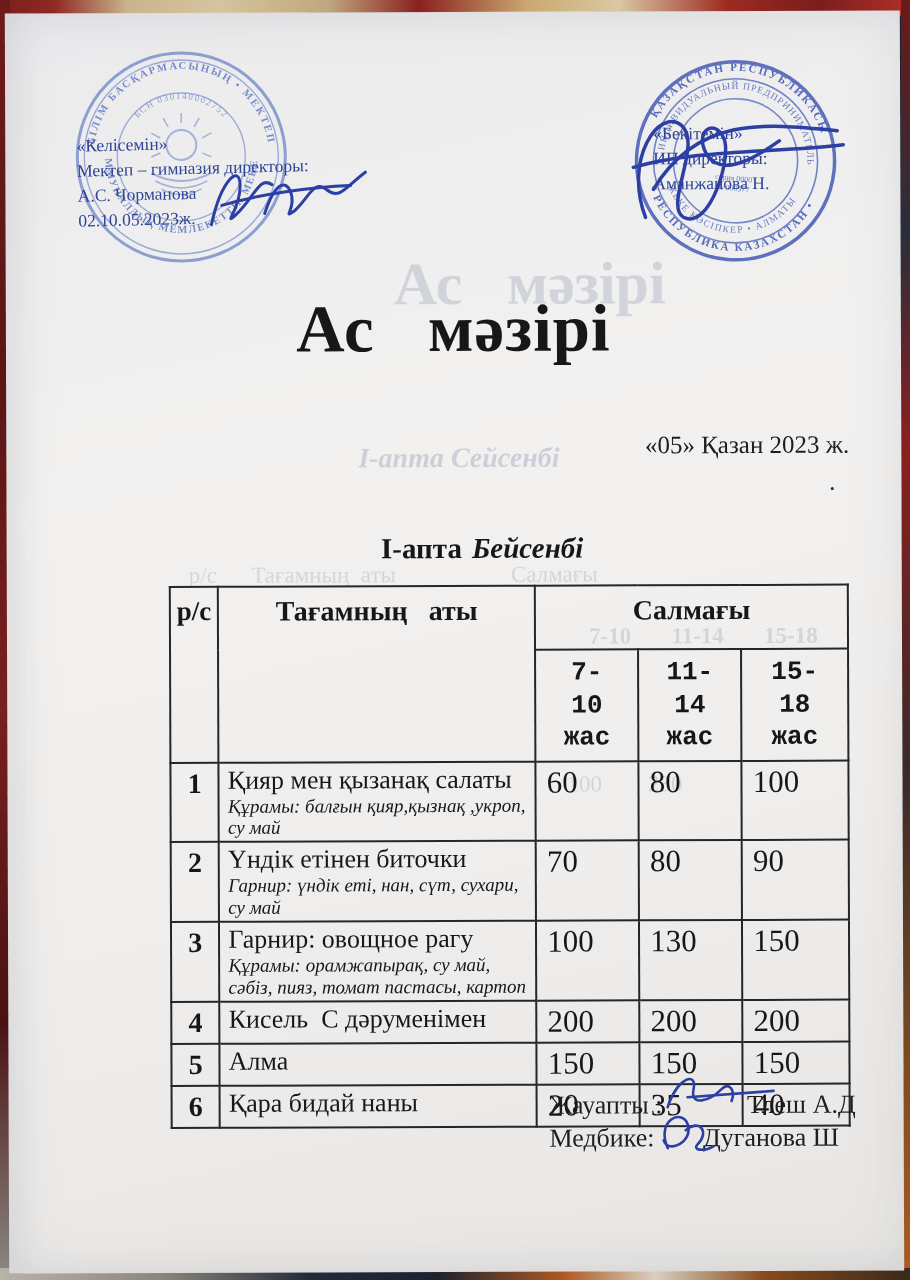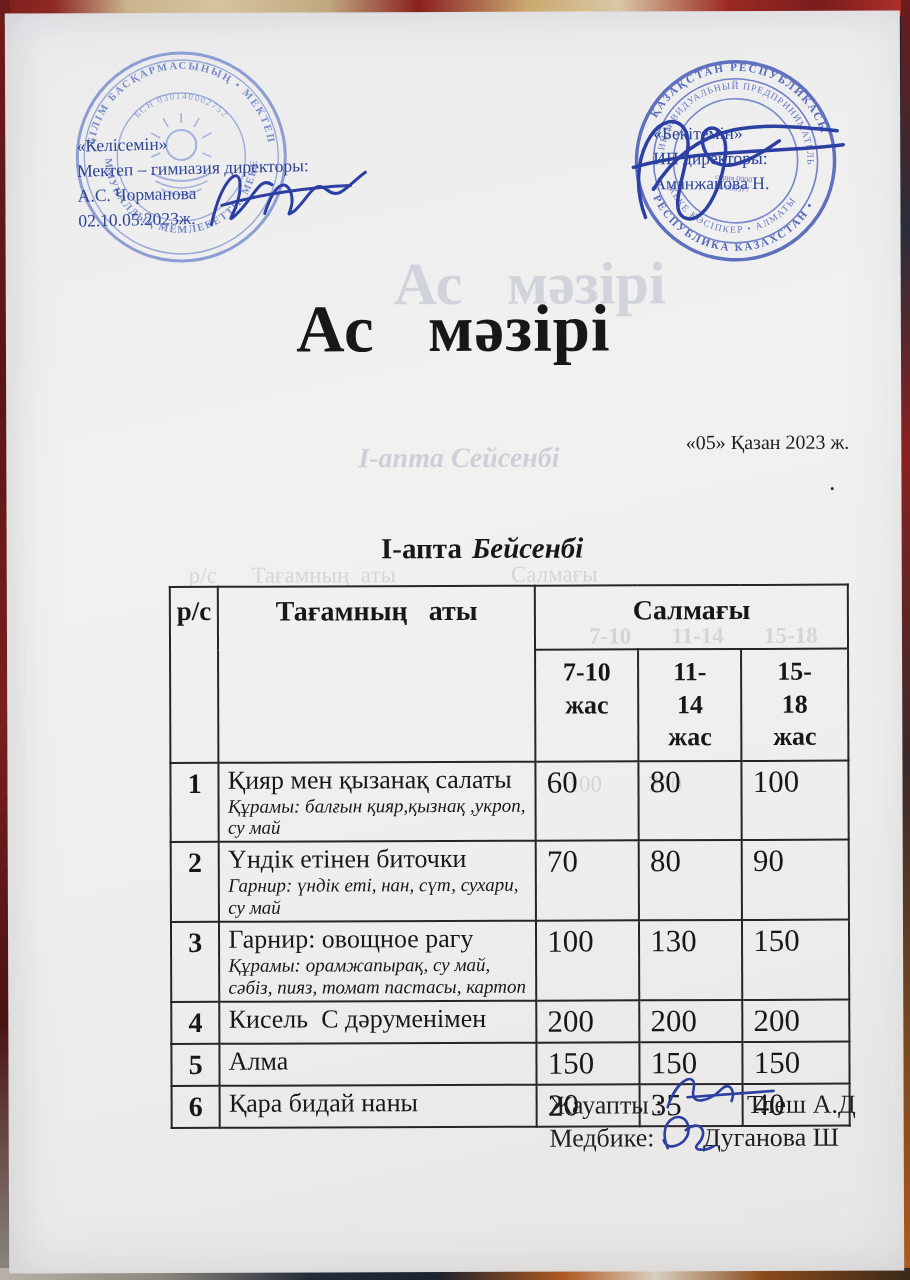--- a/index.html
+++ b/index.html
@@ -21,34 +21,34 @@
     transform:rotate(-0.2deg);}
   .abs{position:absolute;}
   
   .ghost{color:rgba(130,140,168,0.28);white-space:pre;z-index:1;}
   .ghost-title{font-size:60px;font-weight:bold;}
   .ghost-week{font-size:28px;font-weight:bold;font-style:italic;color:rgba(130,140,168,0.33);}
   .ghost-small{font-size:23px;color:rgba(130,140,168,0.26);}
   
   .title-row{left:0;right:0;top:278px;text-align:center;z-index:2;}
   .doc-title{font-size:67px;font-weight:bold;color:#17171a;white-space:pre;letter-spacing:1px;}
-  .date-line{right:52px;top:420px;font-size:20px;color:#1d1d22;z-index:2;}
+  .date-line{right:52px;top:420px;font-size:25px;color:#1d1d22;z-index:2;}
   .date-dot{right:66px;top:456px;font-size:26px;color:#2a2a30;z-index:2;}
   .subtitle-row{left:0;right:0;top:520px;text-align:center;z-index:2;transform:translateX(28px);}
   .subtitle{font-size:29px;font-weight:bold;color:#17171a;}
   .subtitle .day{font-style:italic;margin-left:10px;}
   
   table.menu{position:absolute;left:162px;top:573px;width:680px;border-collapse:collapse;z-index:2;
     color:#17171a;}
   table.menu td,table.menu th{border:2px solid #26262a;vertical-align:top;background:transparent;}
   th.h-num{width:48px;font-size:27px;font-weight:bold;padding:8px 2px 2px;text-align:center;}
   th.h-name{width:332px;font-size:28px;font-weight:bold;padding:8px 6px 2px;text-align:center;white-space:pre;}
   th.h-weight{font-size:28px;font-weight:bold;padding:8px 6px 2px;text-align:center;height:52px;}
   th.h-age{font-size:26px;font-weight:bold;text-align:center;padding:6px 4px;height:50px;line-height:1.25;}
-  th.h-age .wrapbox{width:58px;margin:0 auto;}
+  th.h-age .wrapbox{width:58px;margin:0 auto;font-family:Liberation Mono, monospace;}
   td.c-num{font-size:28px;font-weight:bold;text-align:center;padding:4px 2px;}
   td.c-dish{padding:2px 8px;}
   .dish{font-size:26px;line-height:1.12;white-space:pre-wrap;}
   .ingr{font-size:19px;font-style:italic;line-height:1.15;margin-top:1px;}
   td.c-w{font-size:31px;padding:2px 4px 2px 10px;width:97px;margin-top:10px;}
   td.c-w3{width:102px;}
   
   .stamp{z-index:3;}
   .stamp-lines{font-size:17.5px;line-height:1.42;color:#2e4496;z-index:4;white-space:nowrap;}
   .sig{z-index:5;}

